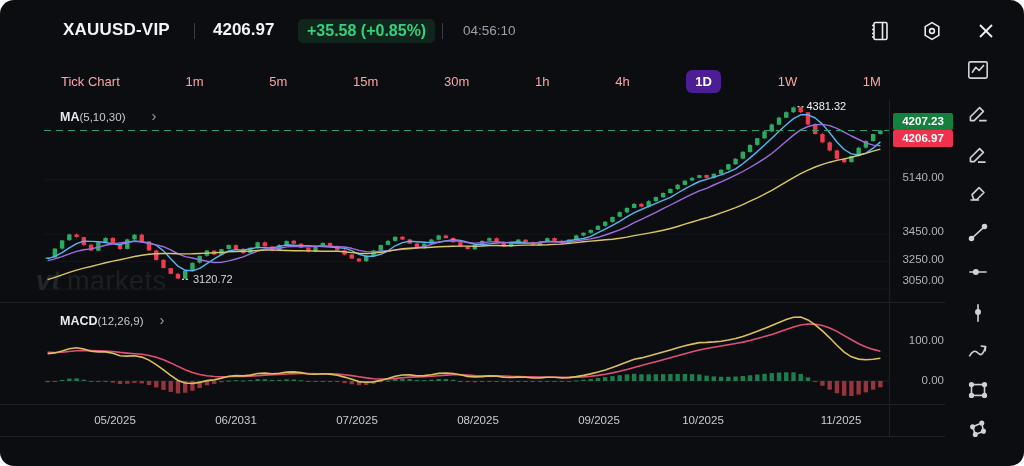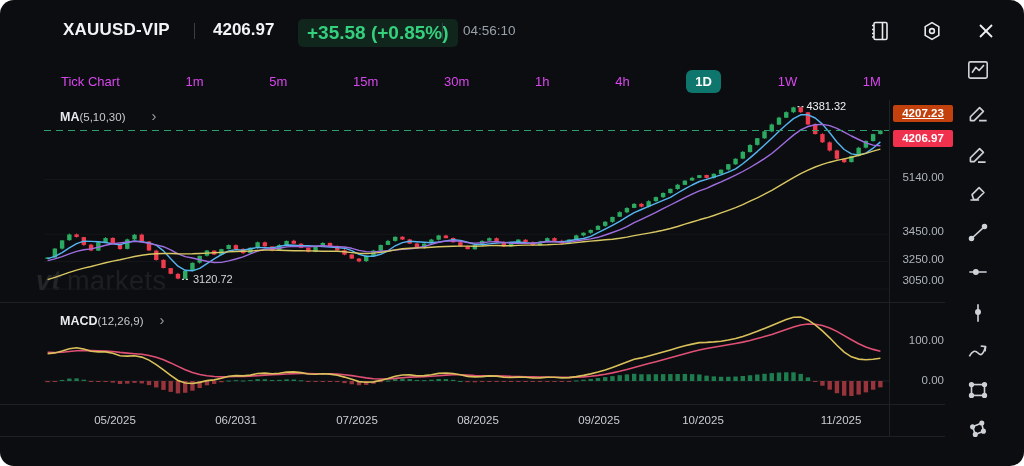--- a/index.html
+++ b/index.html
@@ -4,40 +4,40 @@
 <style>
   html,body{margin:0;padding:0;background:#ffffff;}
   .app{position:relative;width:1024px;height:466px;background:#0c0d10;border-radius:14px;
        overflow:hidden;font-family:"Liberation Sans",sans-serif;-webkit-font-smoothing:antialiased;}
   
   .hdr{position:absolute;left:0;top:0;width:1024px;height:58px;display:flex;align-items:center;margin-left:8px;}
   .sym{position:absolute;left:55px;top:20px;color:#f2f4f6;font-size:17px;font-weight:700;letter-spacing:.2px;}
   .vsep{position:absolute;width:1px;height:16px;background:#3a3e45;top:23px;}
   .price{position:absolute;left:205px;top:20px;color:#f2f4f6;font-size:17px;font-weight:700;}
   .pill{position:absolute;left:290px;top:19px;background:rgba(46,204,113,.13);color:#35d07e;
-        font-size:19px;font-weight:700;padding:3px 9px;border-radius:5px;}
+        font-size:16px;font-weight:700;padding:3px 9px;border-radius:5px;}
   .time{position:absolute;left:455px;top:23px;color:#99a1ab;font-size:13.5px;}
   .hicon{position:absolute;top:19px;width:24px;height:24px;cursor:pointer;}
   
   .tfbar{position:absolute;left:52px;top:66px;width:838px;height:30px;display:flex;
          justify-content:space-between;align-items:center;}
-  .tf{color:#d946ef;font-size:13px;cursor:pointer;padding:4px 9px;border-radius:6px;white-space:nowrap;}
-  .tf.active{background:#0f766e;color:#ffffff;font-weight:700;text-align:center;}
+  .tf{color:#fca5a5;font-size:13px;cursor:pointer;padding:4px 9px;border-radius:6px;white-space:nowrap;}
+  .tf.active{background:#4c1d95;color:#ffffff;font-weight:700;text-align:center;}
   
   .indrow{position:absolute;z-index:4;display:flex;align-items:baseline;gap:0;color:#e8eaec;}
   .ind-name{font-weight:700;font-size:12.5px;}
   .ind-params{font-size:11.5px;color:#c6cace;}
   .chev{color:#9aa0a6;font-size:15px;line-height:10px;margin-left:26px;cursor:pointer;}
   
   .ylab{position:absolute;right:80px;width:62px;text-align:right;color:#aeb4bb;font-size:11.5px;z-index:4;}
   .xlab{position:absolute;top:414px;width:70px;text-align:center;color:#c9cdd2;font-size:11.5px;z-index:4;}
   
   .tag{position:absolute;left:893px;width:60px;height:17px;line-height:17px;text-align:center;
        color:#fff;font-size:11.5px;font-weight:700;border-radius:2px;z-index:5;}
-  .tag.ask{top:105px;background:#c2410c;text-decoration:underline;}
+  .tag.ask{top:113px;background:#15803d;}
   .tag.last{top:130px;background:#f0314e;}
   
   .ann{position:absolute;z-index:4;font-size:11px;}
   .ann.hi{color:#f0f2f4;font-weight:400;}
   .ann.lo{color:#d2d6da;}
   
   .wm{position:absolute;left:36px;top:266px;z-index:1;font-size:27px;letter-spacing:.5px;
       color:rgba(255,255,255,0.07);}
   .wm b{color:rgba(255,255,255,0.10);font-weight:800;font-style:italic;margin-right:6px;}
   

